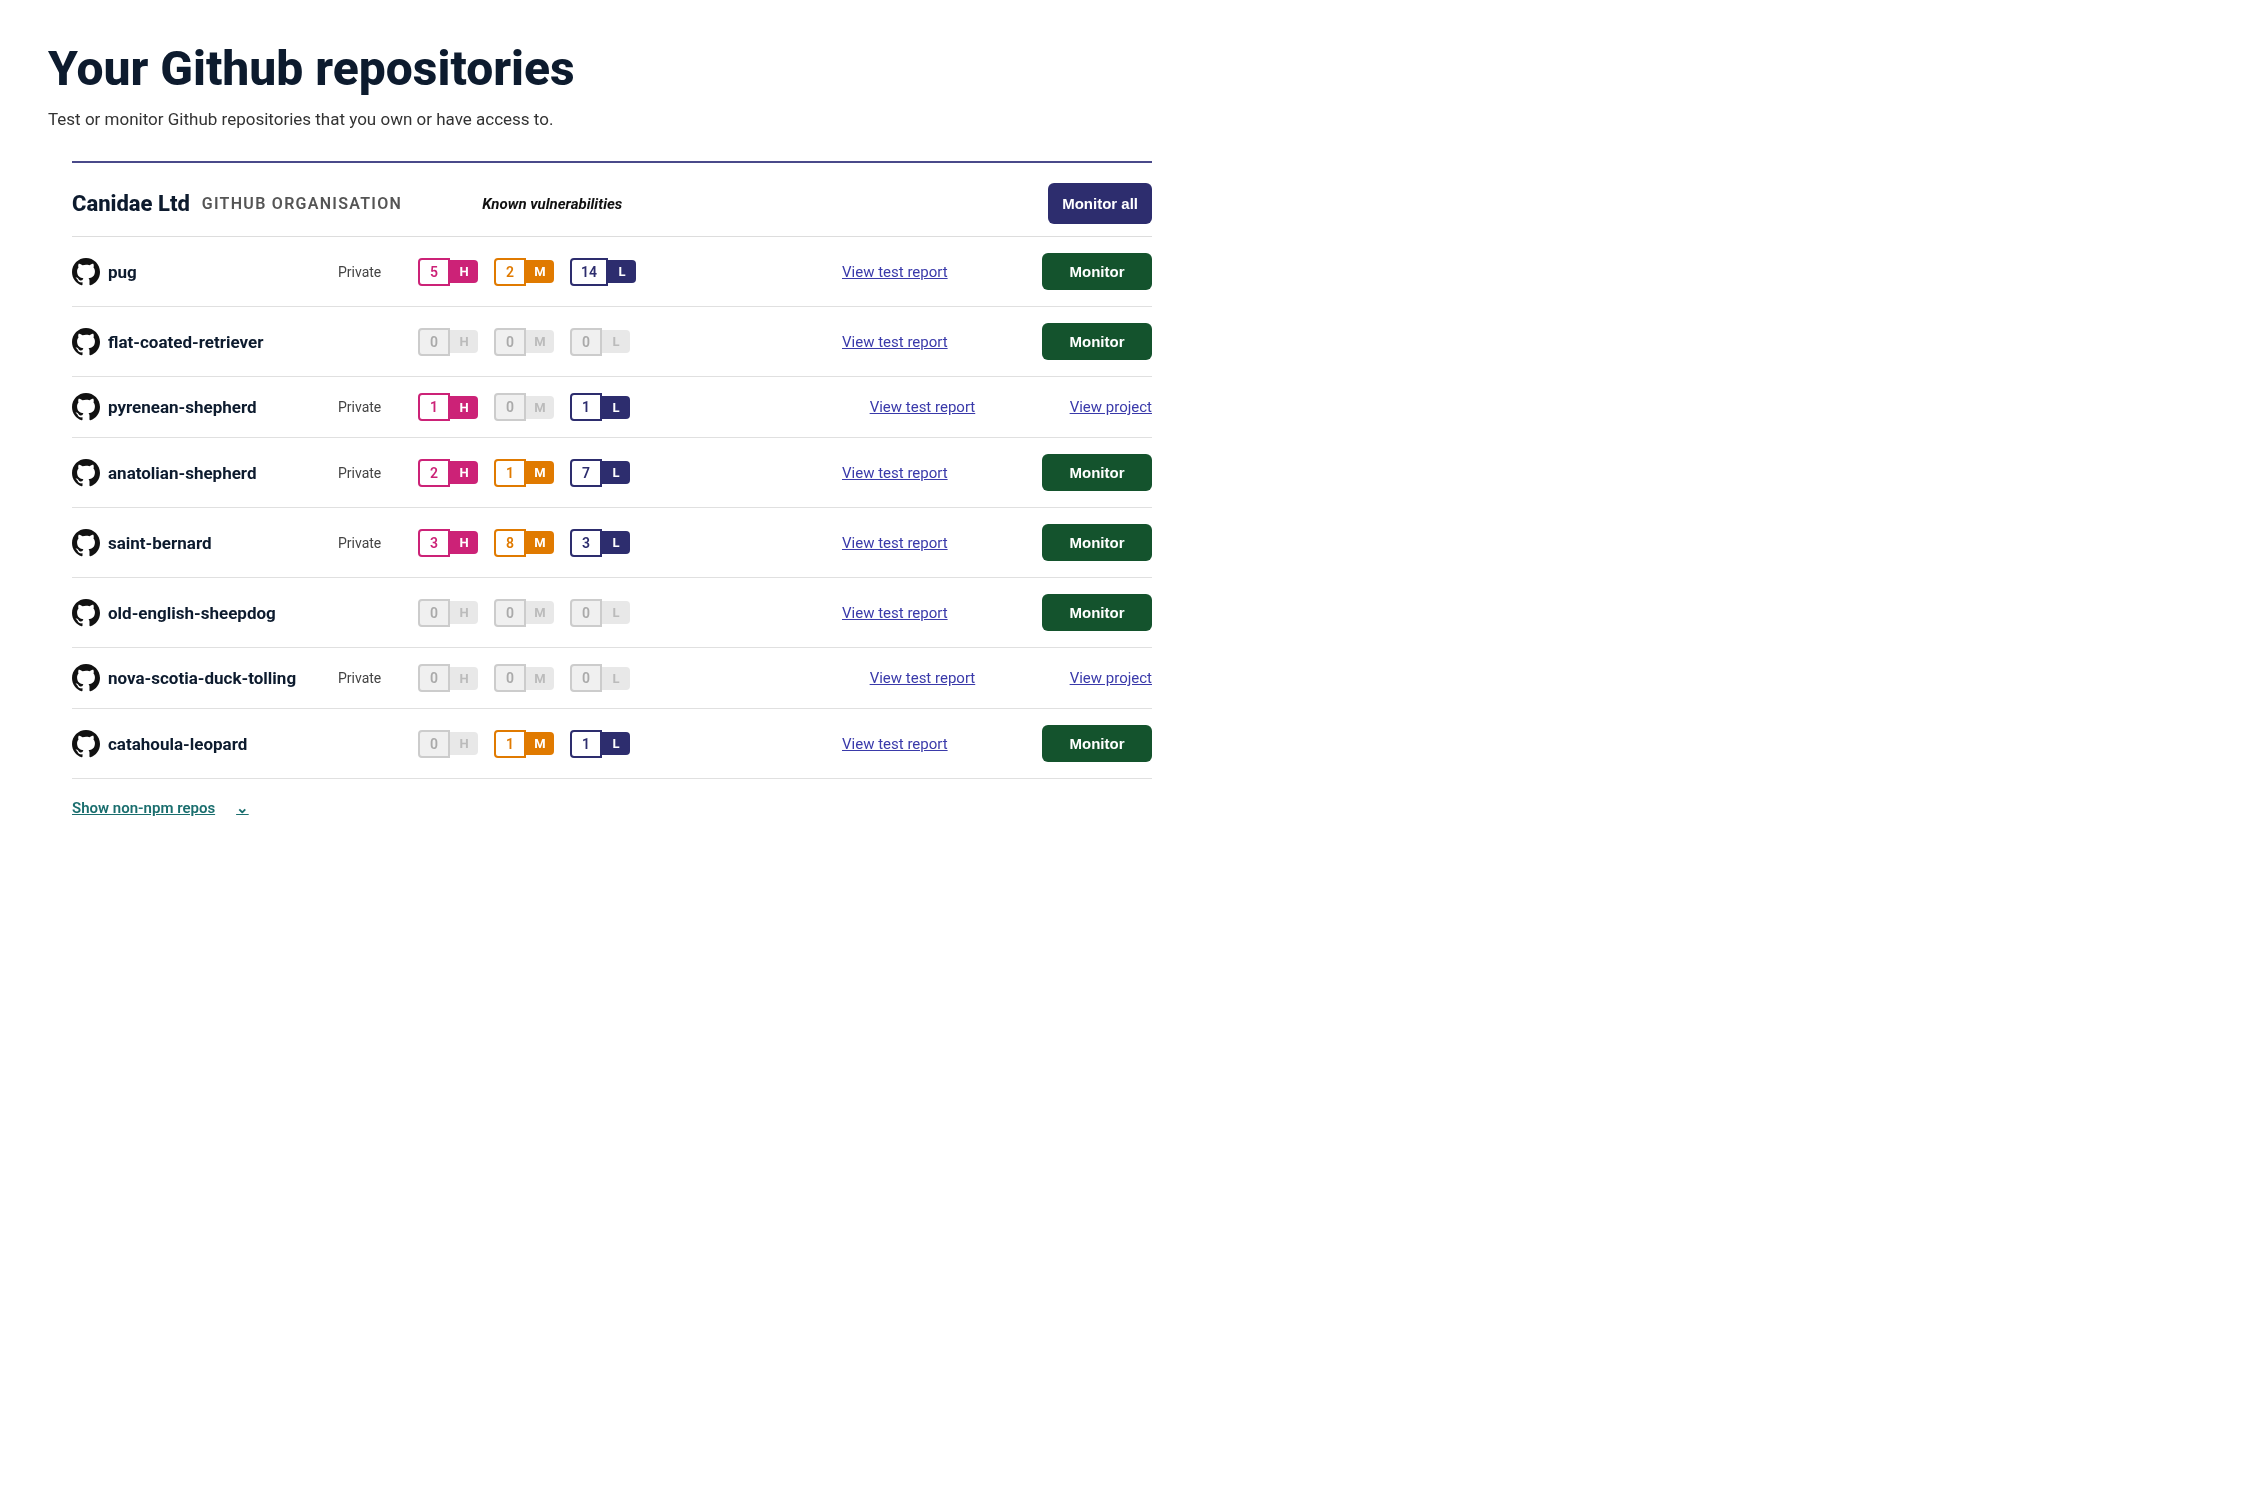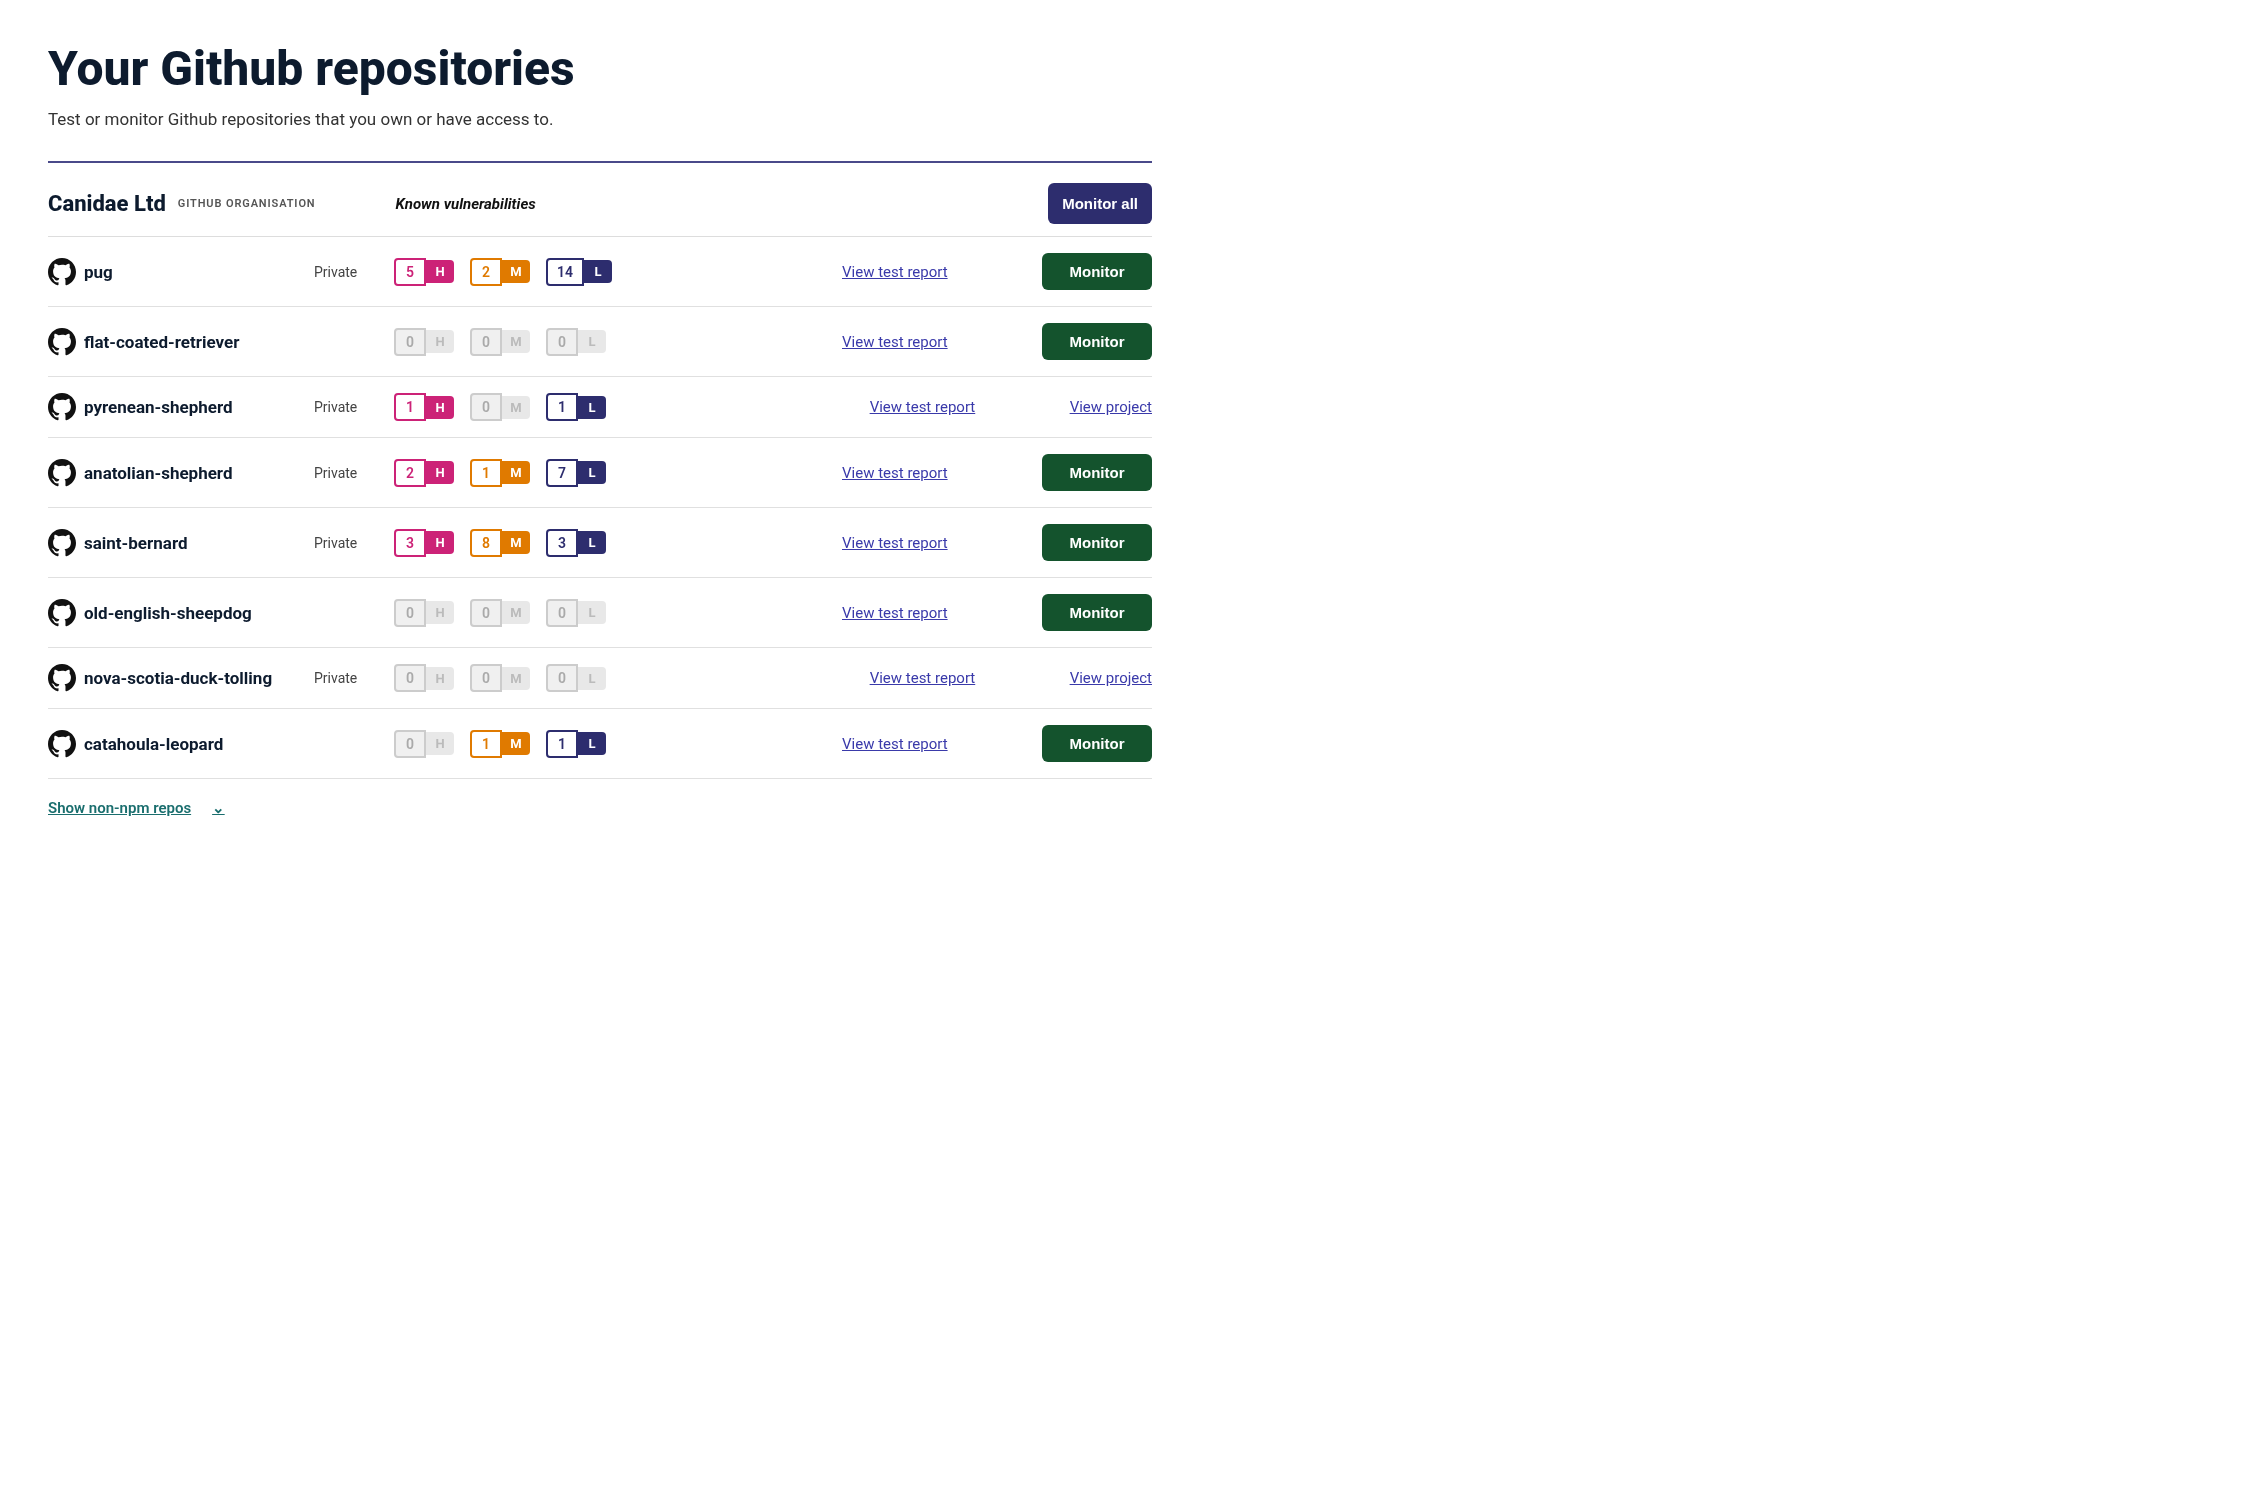--- a/index.html
+++ b/index.html
@@ -17,40 +17,41 @@
       margin-bottom: 12px;
     }
     .subtitle {
       font-size: 17px;
       color: #333;
       margin-bottom: 32px;
     }
     .org-section {
       border-top: 2px solid #4a4a8a;
       margin-bottom: 0;
+      margin-left: 24px;
     }
     .org-header {
       display: flex;
       align-items: center;
       justify-content: space-between;
       padding: 20px 0 12px 0;
       border-bottom: 1px solid #ddd;
     }
     .org-header-left {
       display: flex;
       align-items: center;
       gap: 12px;
     }
     .org-name {
       font-size: 22px;
       font-weight: 800;
       color: #0d1b2e;
     }
     .org-badge {
-      font-size: 11px;
+      font-size: 16px;
       font-weight: 600;
       color: #555;
       letter-spacing: 0.08em;
       text-transform: uppercase;
     }
     .org-header-center {
       font-size: 15px;
       font-weight: 700;
       color: #111;
       margin-left: 80px;

